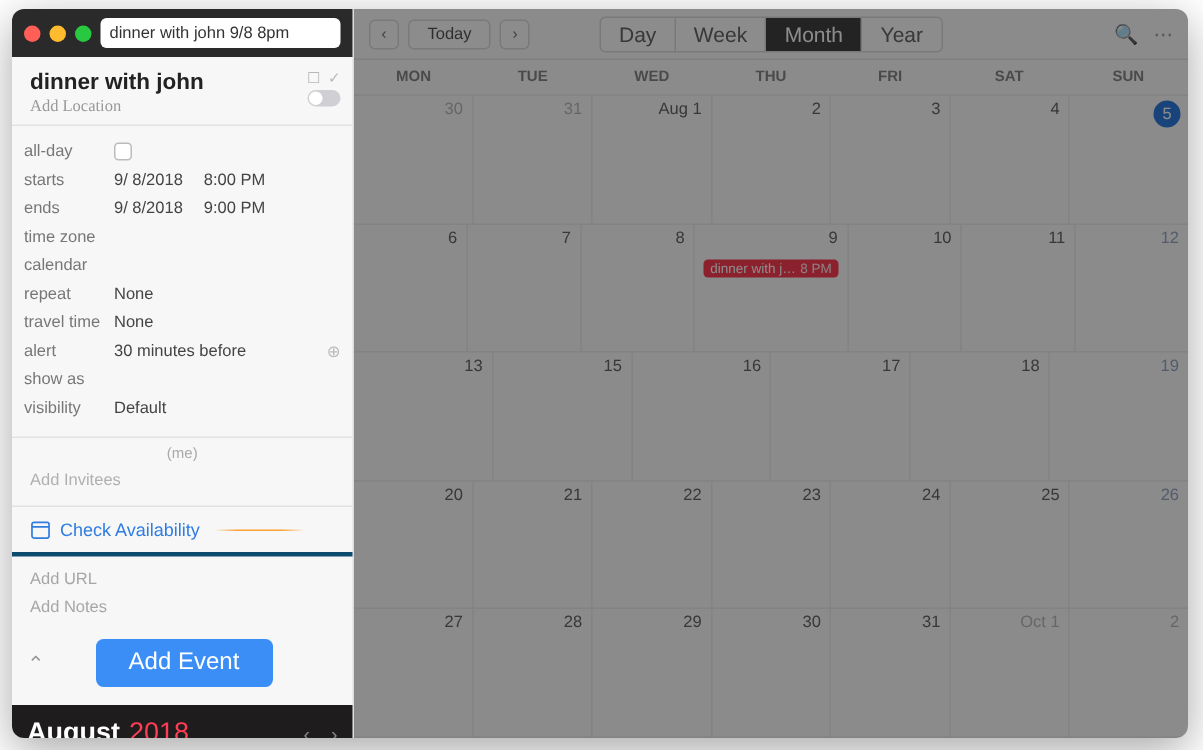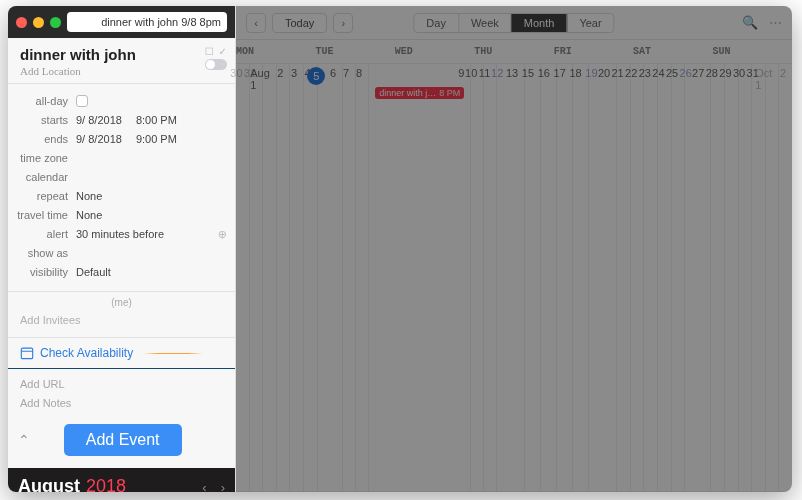--- a/index.html
+++ b/index.html
@@ -8,44 +8,44 @@
   .dim-overlay { position: absolute; left: 228px; right: 0; top: 0; bottom: 0; background: rgba(0,0,0,0.45); pointer-events: none; }
 
   
   .sidebar { width: 228px; background: #f7f7f8; display: flex; flex-direction: column; border-right: 1px solid #ddd; }
   .sb-top { background: #2a2a2a; padding: 6px 8px; display: flex; align-items: center; gap: 6px; }
   .traffic { display: flex; gap: 6px; }
   .tl { width: 11px; height: 11px; border-radius: 50%; }
   .tl.red { background: #ff5f57; }
   .tl.yellow { background: #febc2e; }
   .tl.green { background: #28c840; }
-  .searchbox { flex: 1; background: #fff; border-radius: 4px; height: 20px; display: flex; align-items: center; padding: 0 6px; font-size: 11px; color: #333; justify-content: flex-end; }
+  .searchbox { flex: 1; background: #fff; border-radius: 4px; height: 20px; display: flex; align-items: center; padding: 0 6px; font-size: 11px; color: #333; }
   .searchbox span { white-space: nowrap; overflow: hidden; }
 
   .event-head { padding: 8px 10px 6px 12px; border-bottom: 1px solid #e2e2e2; position: relative; }
   .event-title { font-size: 15px; font-weight: 600; color: #222; }
   .event-loc { font-size: 11px; color: #9a9a9a; margin-top: 2px; font-family: Liberation Serif, serif; }
   .head-icons { position: absolute; right: 8px; top: 8px; display: flex; flex-direction: column; align-items: flex-end; gap: 2px; }
   .toggle { width: 22px; height: 11px; background: #d0d0d4; border-radius: 6px; position: relative; }
   .toggle::after { content: ""; position: absolute; left: 1px; top: 1px; width: 9px; height: 9px; background: #fff; border-radius: 50%; }
   .check-ic, .sync-ic { font-size: 10px; color: #b8b8b8; }
 
   .fields { padding: 6px 8px 8px 8px; font-size: 11px; color: #444; border-bottom: 1px solid #e2e2e2; }
   .fld { display: flex; align-items: center; margin: 3px 0; min-height: 16px; }
-  .fld-label { width: 60px; text-align: right; color: #777; padding-right: 8px; }
+  .fld-label { width: 60px; color: #777; padding-right: 8px; }
   .fld-val { flex: 1; display: flex; gap: 14px; }
   .chkbox { width: 12px; height: 12px; border: 1px solid #bbb; border-radius: 3px; background: #fff; }
   .info-ic { margin-left: auto; color: #bbb; font-size: 11px; }
 
   .me-row { text-align: center; color: #aaa; font-size: 10px; padding: 5px 0 2px; }
   .invitees { padding: 0 12px 8px; border-bottom: 1px solid #e2e2e2; }
   .invitees input { width: 100%; border: none; background: transparent; font-size: 11px; color: #444; padding: 3px 0; outline: none; }
   .invitees input::placeholder { color: #b0b0b0; }
 
-  .avail { padding: 8px 12px; border-bottom: 1px solid #0c4a6e; display: flex; align-items: center; gap: 6px; }
+  .avail { padding: 8px 12px; border-bottom: 3px solid #0c4a6e; display: flex; align-items: center; gap: 6px; }
   .avail a { color: #2f7de1; font-size: 12px; text-decoration: none; }
   .cal-ic svg { display: block; }
   .arrow-annot { flex: 1; height: 1px; background: linear-gradient(to right, rgba(255,140,0,0) 0%, rgba(255,140,0,0.8) 25%, rgba(255,140,0,0.8) 75%, rgba(255,140,0,0) 100%); position: relative; margin-left: 4px; max-width: 60px; }
 
   .add-extra { padding: 6px 12px; font-size: 11px; color: #a6a6a6; line-height: 1.7; }
 
   .add-row { display: flex; align-items: center; padding: 6px 10px 12px; gap: 14px; }
   .chevron { font-size: 14px; color: #999; }
   .add-btn { flex: 0 0 auto; margin-left: 20px; background: #3a8ef6; color: #fff; border: none; border-radius: 5px; padding: 7px 22px; font-size: 16px; cursor: pointer; }
 
@@ -55,29 +55,29 @@
   .mc-year { font-size: 18px; font-weight: 300; color: #ff3d55; }
   .mc-nav { margin-left: auto; display: flex; gap: 14px; color: #888; font-size: 13px; }
 
   
   .main { flex: 1; background: #fdfdfd; display: flex; flex-direction: column; font-size: 11px; color: #555; }
   .toolbar { height: 34px; display: flex; align-items: center; padding: 0 10px; gap: 10px; border-bottom: 1px solid #e8e8e8; }
   .tb-left { display: flex; align-items: center; gap: 6px; }
   .nav-btn { width: 20px; height: 20px; border: 1px solid #ddd; border-radius: 4px; display: flex; align-items: center; justify-content: center; color: #777; font-size: 11px; background: #fff; }
   .today-btn { height: 20px; padding: 0 12px; border: 1px solid #ddd; border-radius: 4px; background: #fff; display: flex; align-items: center; }
   .tb-center { position: absolute; left: 50%; transform: translateX(-50%); display: flex; border: 1px solid #ddd; border-radius: 4px; overflow: hidden; background: #fff; }
-  .seg { padding: 3px 12px; color: #666; font-size: 11px; border-right: 1px solid #ddd; }
+  .seg { padding: 3px 12px; color: #666; font-size: 14px; border-right: 1px solid #ddd; }
   .seg:last-child { border-right: none; }
   .seg.active { background: #404040; color: #fff; }
   .tb-right { margin-left: auto; display: flex; align-items: center; gap: 10px; color: #9a9a9a; font-size: 13px; }
 
   .dow-row { display: flex; height: 24px; align-items: center; border-bottom: 1px solid #eee; font-size: 10px; color: #888; font-weight: 600; }
-  .dow-row div { flex: 1; text-align: left; font-family: Liberation Mono, monospace; }
-
-  .grid { flex: 1; display: flex; flex-direction: row; }
+  .dow-row div { flex: 1; text-align: center; }
+
+  .grid { flex: 1; display: flex; flex-direction: column; justify-content: flex-end; }
   .wk { flex: 1; display: flex; border-bottom: 1px solid #eee; }
   .cell { flex: 1; border-right: 1px solid #eee; padding: 3px 6px; font-size: 11px; color: #666; position: relative; }
   .cell:last-child { border-right: none; }
   .cell.sun { color: #98a7c6; }
   .cell.other { color: #bbb; }
   .today-dot { position: absolute; top: 3px; right: 5px; width: 18px; height: 18px; background: #2f7de1; border-radius: 50%; color: #fff; display: flex; align-items: center; justify-content: center; font-size: 11px; }
   .cell .num { position: absolute; top: 3px; right: 6px; }
   .event-pill { margin-top: 20px; background: #ff3d55; color: #fff; font-size: 9px; padding: 1px 4px; border-radius: 3px; white-space: nowrap; overflow: hidden; text-overflow: ellipsis; display: flex; justify-content: space-between; gap: 3px; }
   .event-pill .et { opacity: 0.9; }
 </style>

